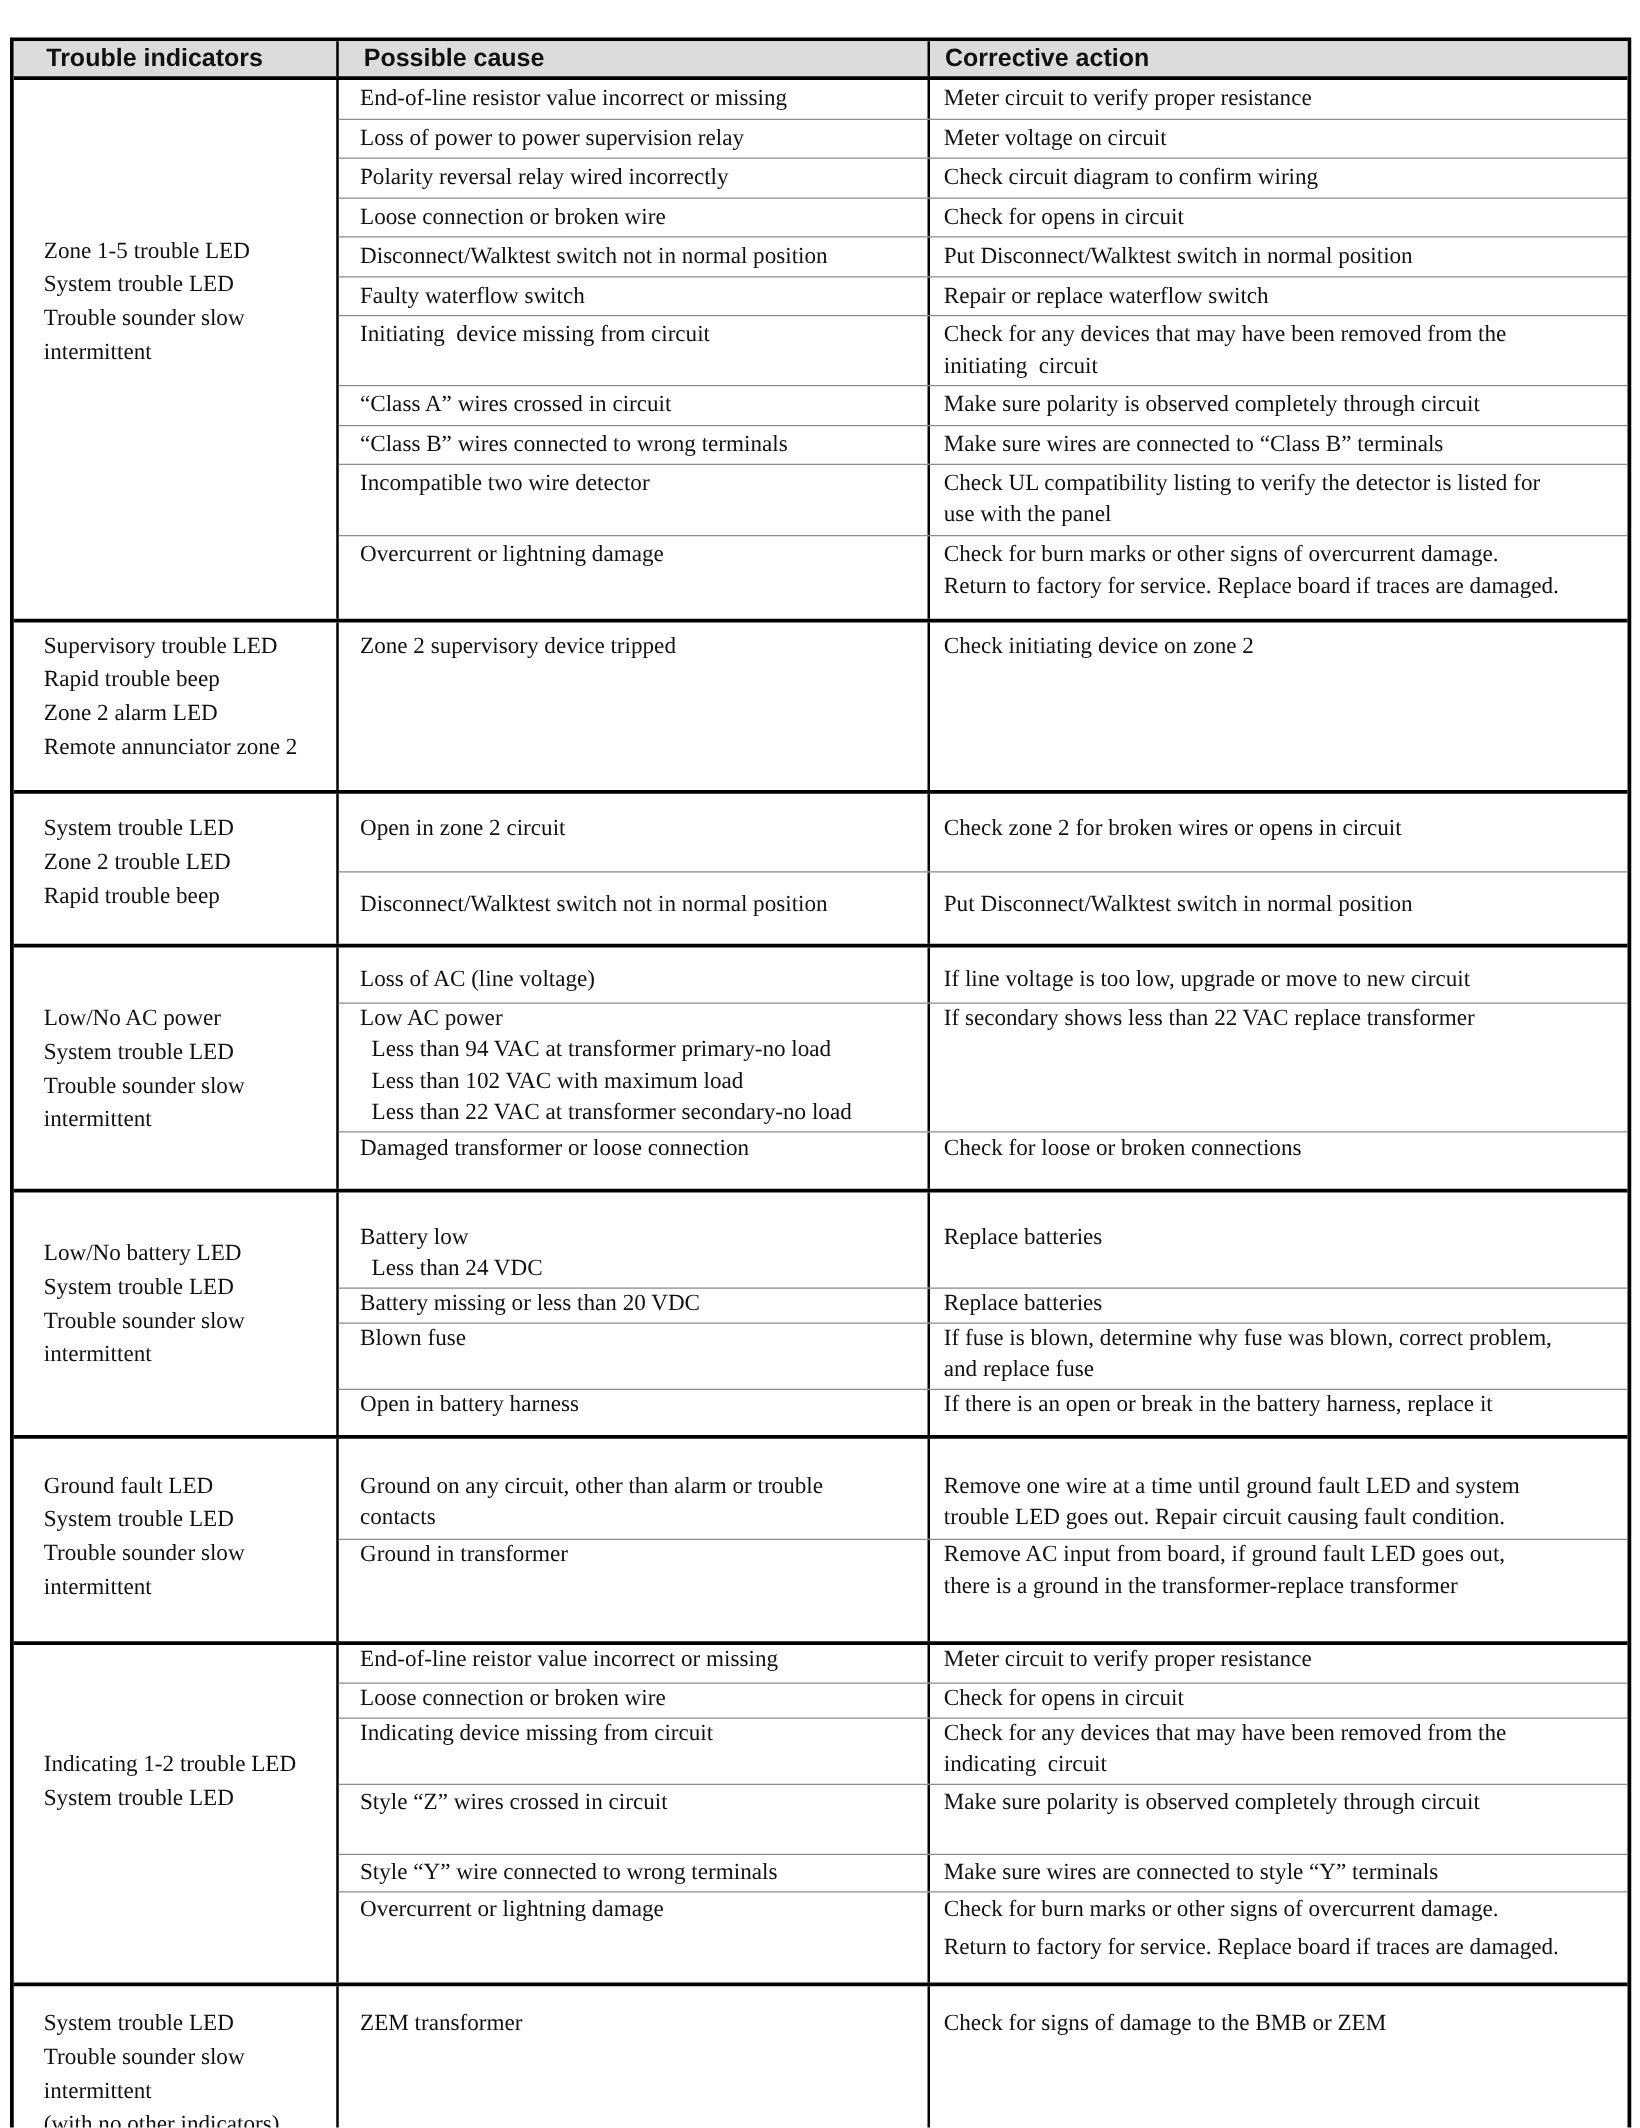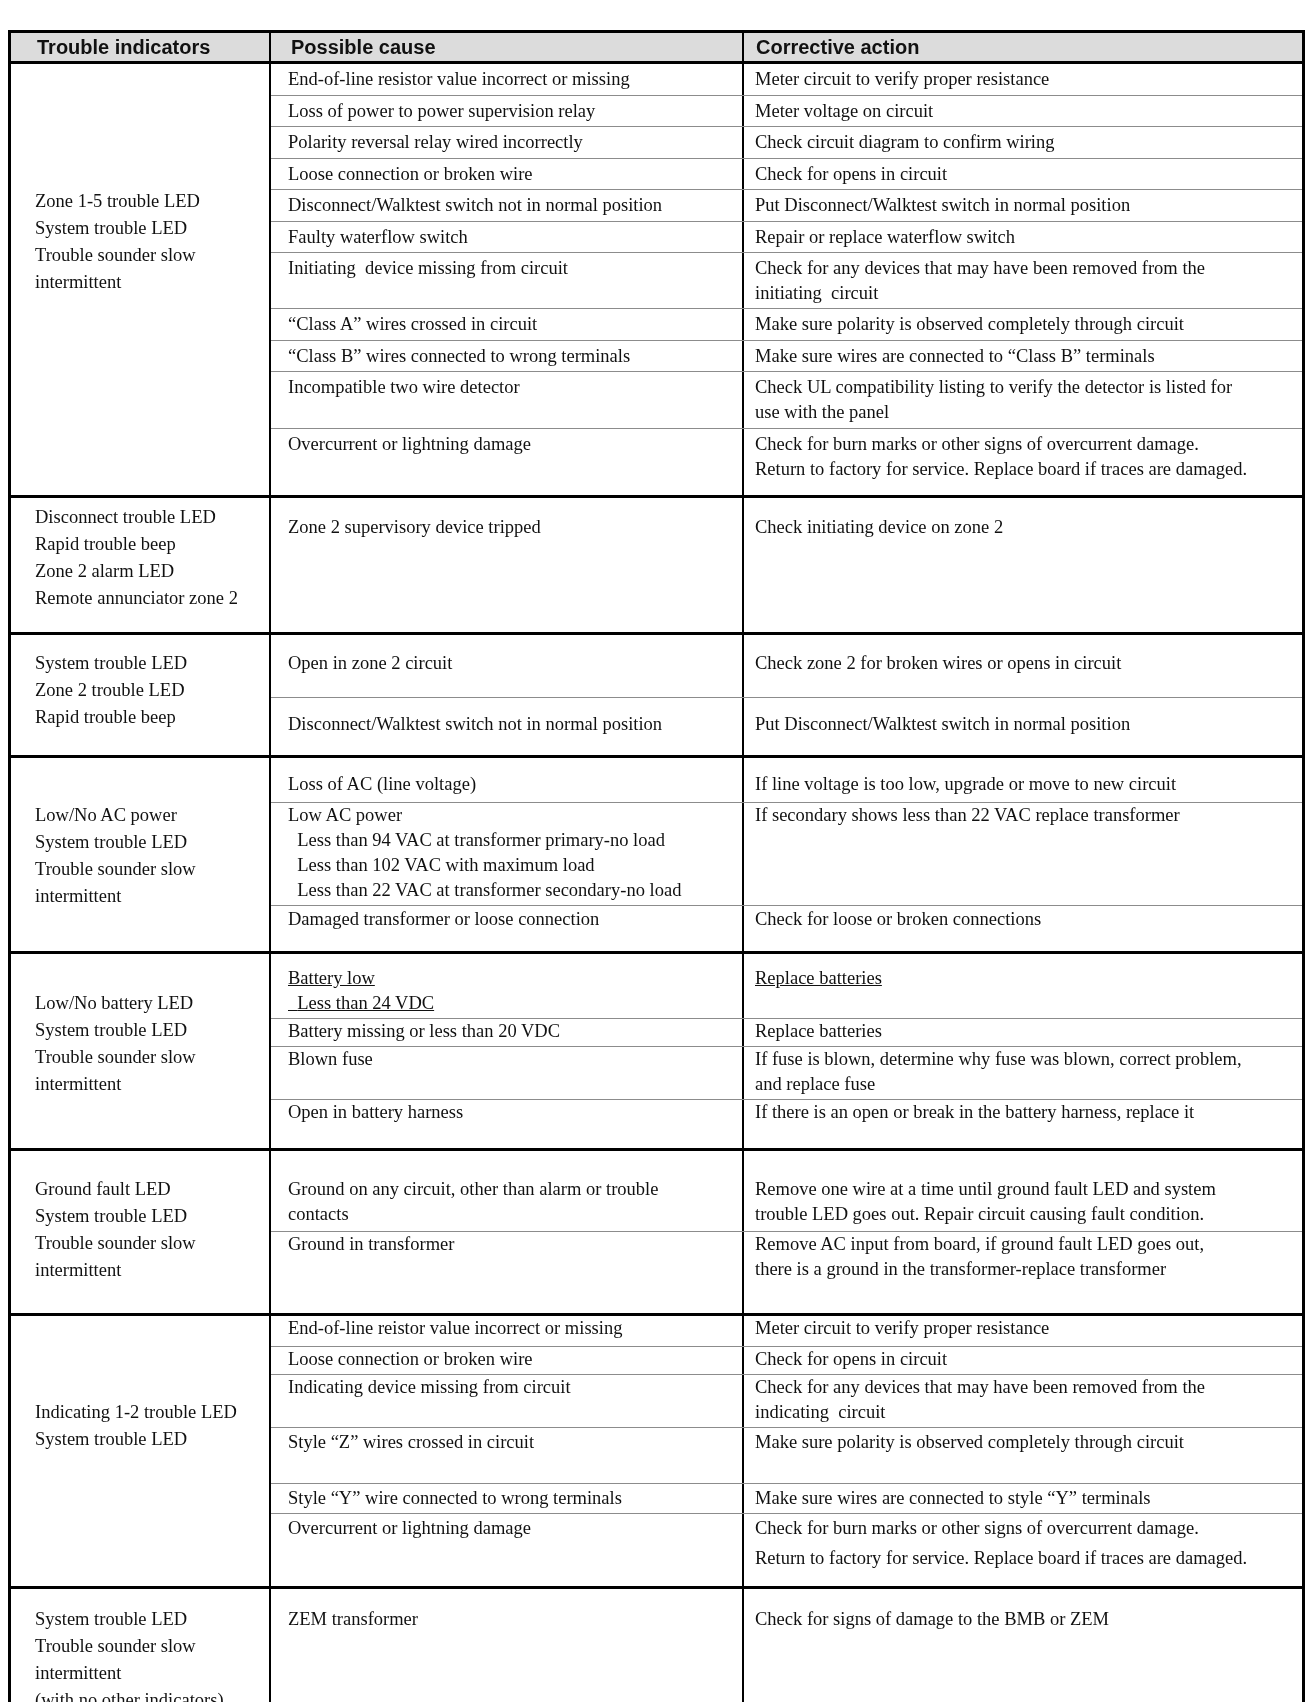--- a/index.html
+++ b/index.html
@@ -111,27 +111,27 @@
   .g6 .row:nth-child(1) { min-height: 81px; }
   .g7 .row:nth-child(1) { min-height: 31px; }
   .g7 .row:nth-child(2) { min-height: 23px; }
   .g7 .row:nth-child(3) { min-height: 28px; }
   .g7 .row:nth-child(4) { min-height: 56px; }
   .g7 .row:nth-child(5) { min-height: 30px; }
   .g7 .row:nth-child(6) { min-height: 32px; }
   .g8 .row:nth-child(1) { min-height: 48px; }
   .g8 .row:nth-child(2) { min-height: 28px; }
   
-  .g2 .row:nth-child(1) .cell { padding-top: 17px; font-family: Liberation Serif, serif; }
+  .g2 .row:nth-child(1) .cell { padding-top: 7px; font-family: Liberation Serif, serif; }
   .g3 .row:nth-child(1) .cell { padding-top: 16px; }
   .g3 .row:nth-child(2) .cell { padding-top: 14px; }
   .g4 .row:nth-child(1) .cell { padding-top: 14px; }
   .g4 .row:nth-child(2) .cell { padding-top: 0; }
   .g4 .row:nth-child(3) .cell { padding-top: 1px; }
-  .g5 .row:nth-child(1) .cell { padding-top: 12px; text-decoration: underline; }
+  .g5 .row:nth-child(1) .cell { padding-top: 24px; }
   .g5 .row:nth-child(2) .cell,
   .g5 .row:nth-child(3) .cell,
   .g5 .row:nth-child(4) .cell { padding-top: 0; }
   .g6 .row:nth-child(1) .cell { padding-top: 26px; }
   .g6 .row:nth-child(2) .cell { padding-top: 0; }
   .g7 .cell { padding-top: 0; }
   .g7 .row:nth-child(4) .cell,
   .g7 .row:nth-child(5) .cell,
   .g7 .row:nth-child(6) .cell { padding-top: 2px; }
   .g8 .row:nth-child(1) .cell { padding-top: 18px; }
@@ -200,21 +200,21 @@
             </div>
             <div class="row">
               <div class="cell cause">Overcurrent or lightning damage</div>
               <div class="cell action">Check for burn marks or other signs of overcurrent damage.
 Return to factory for service. Replace board if traces are damaged.</div>
             </div>
           </div>
         </div>
         <div class="group g2">
           <div class="ind">
-            <div class="ind-line">Disconnect trouble LED</div>
+            <div class="ind-line">Supervisory trouble LED</div>
             <div class="ind-line">Rapid trouble beep</div>
             <div class="ind-line">Zone 2 alarm LED</div>
             <div class="ind-line">Remote annunciator zone 2</div>
           </div>
           <div class="rows">
             <div class="row">
               <div class="cell cause">Zone 2 supervisory device tripped</div>
               <div class="cell action">Check initiating device on zone 2</div>
             </div>
           </div>

